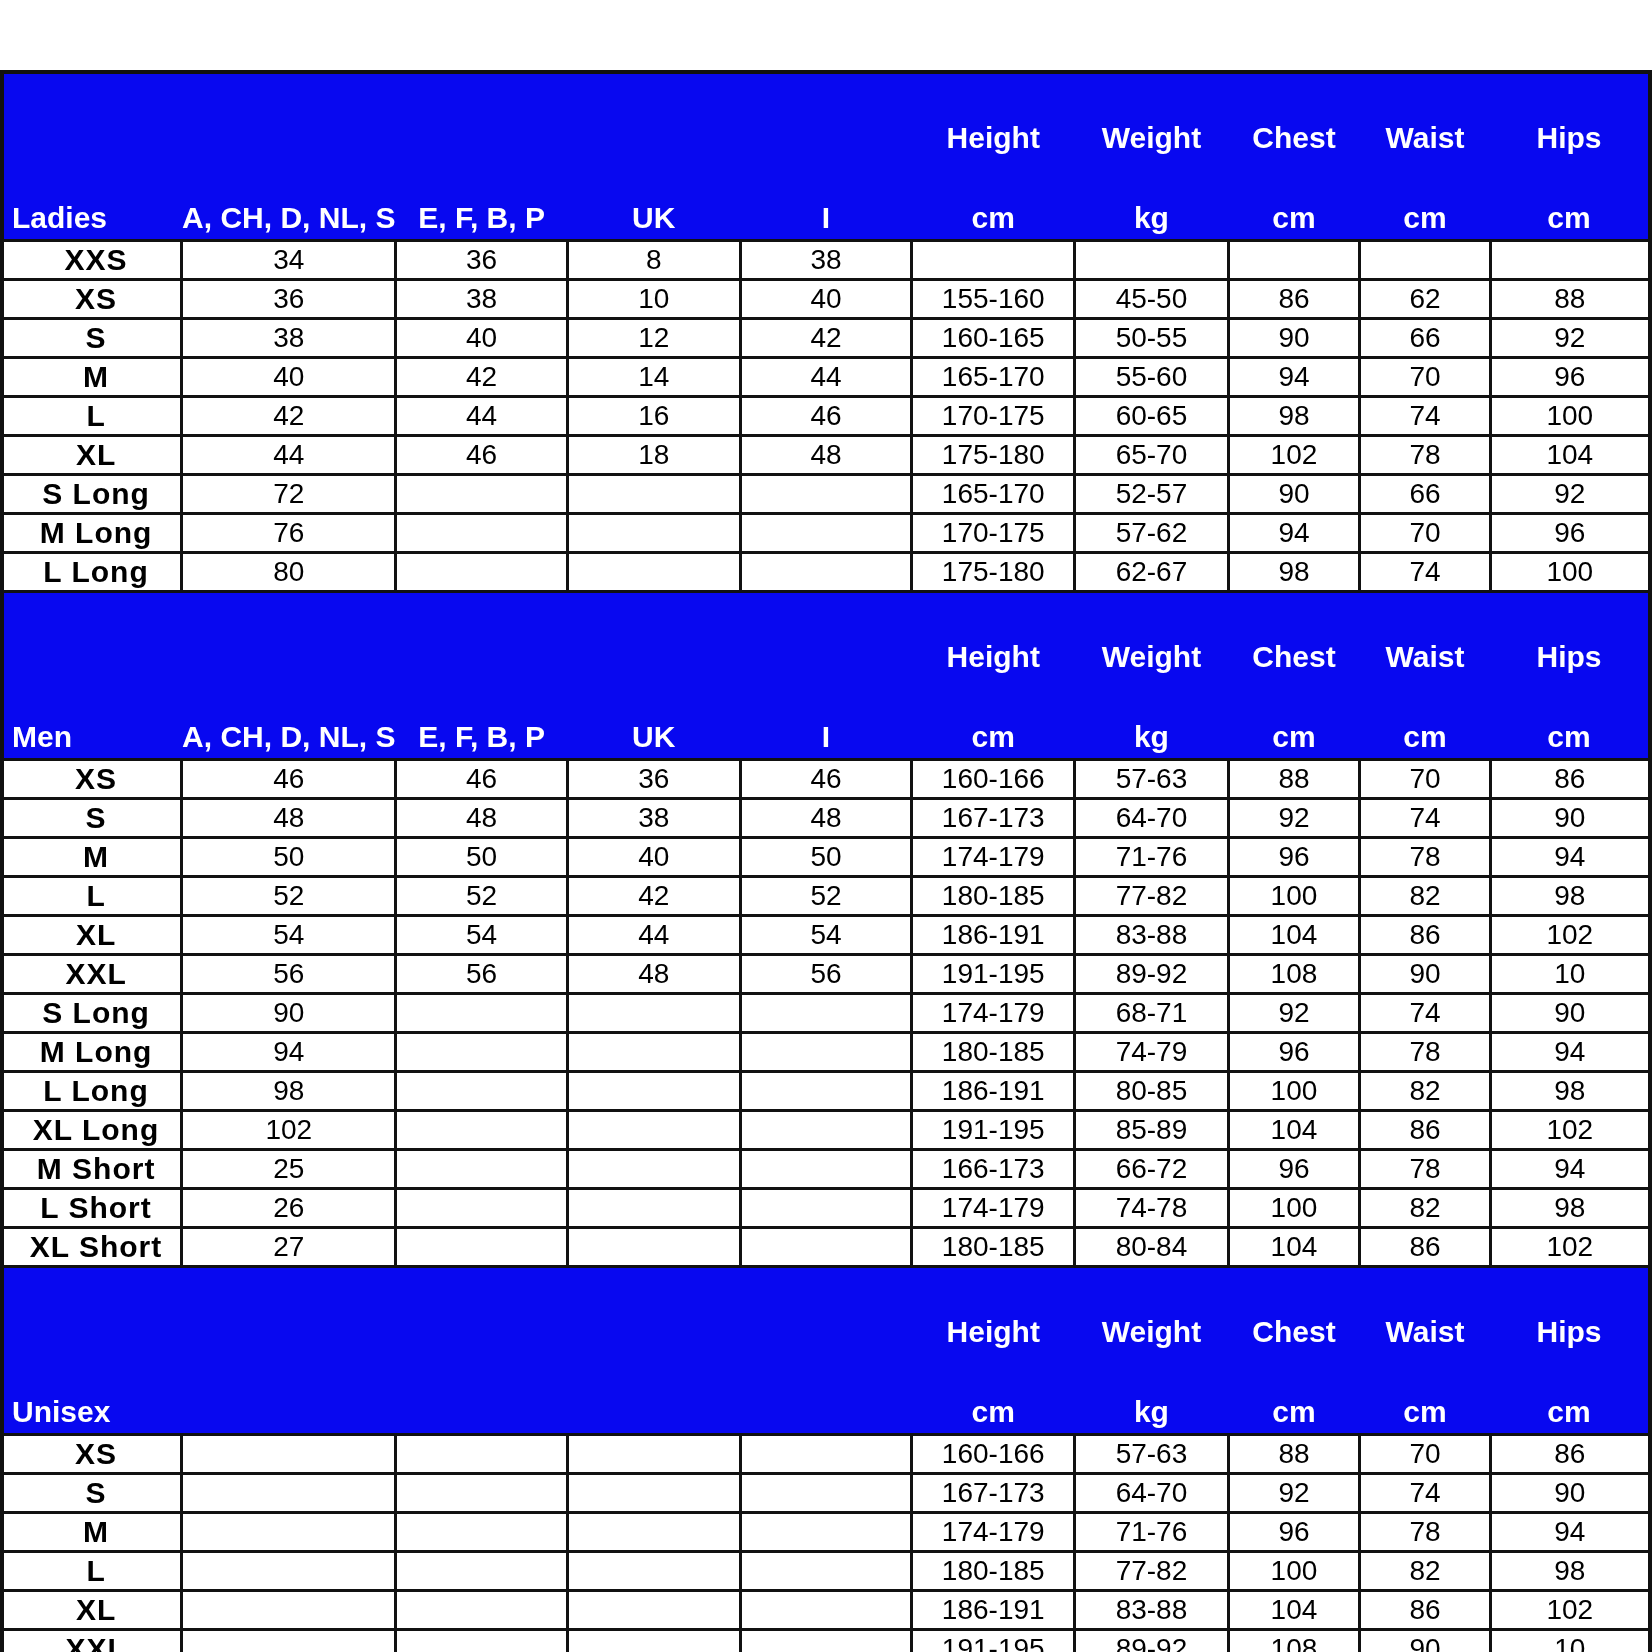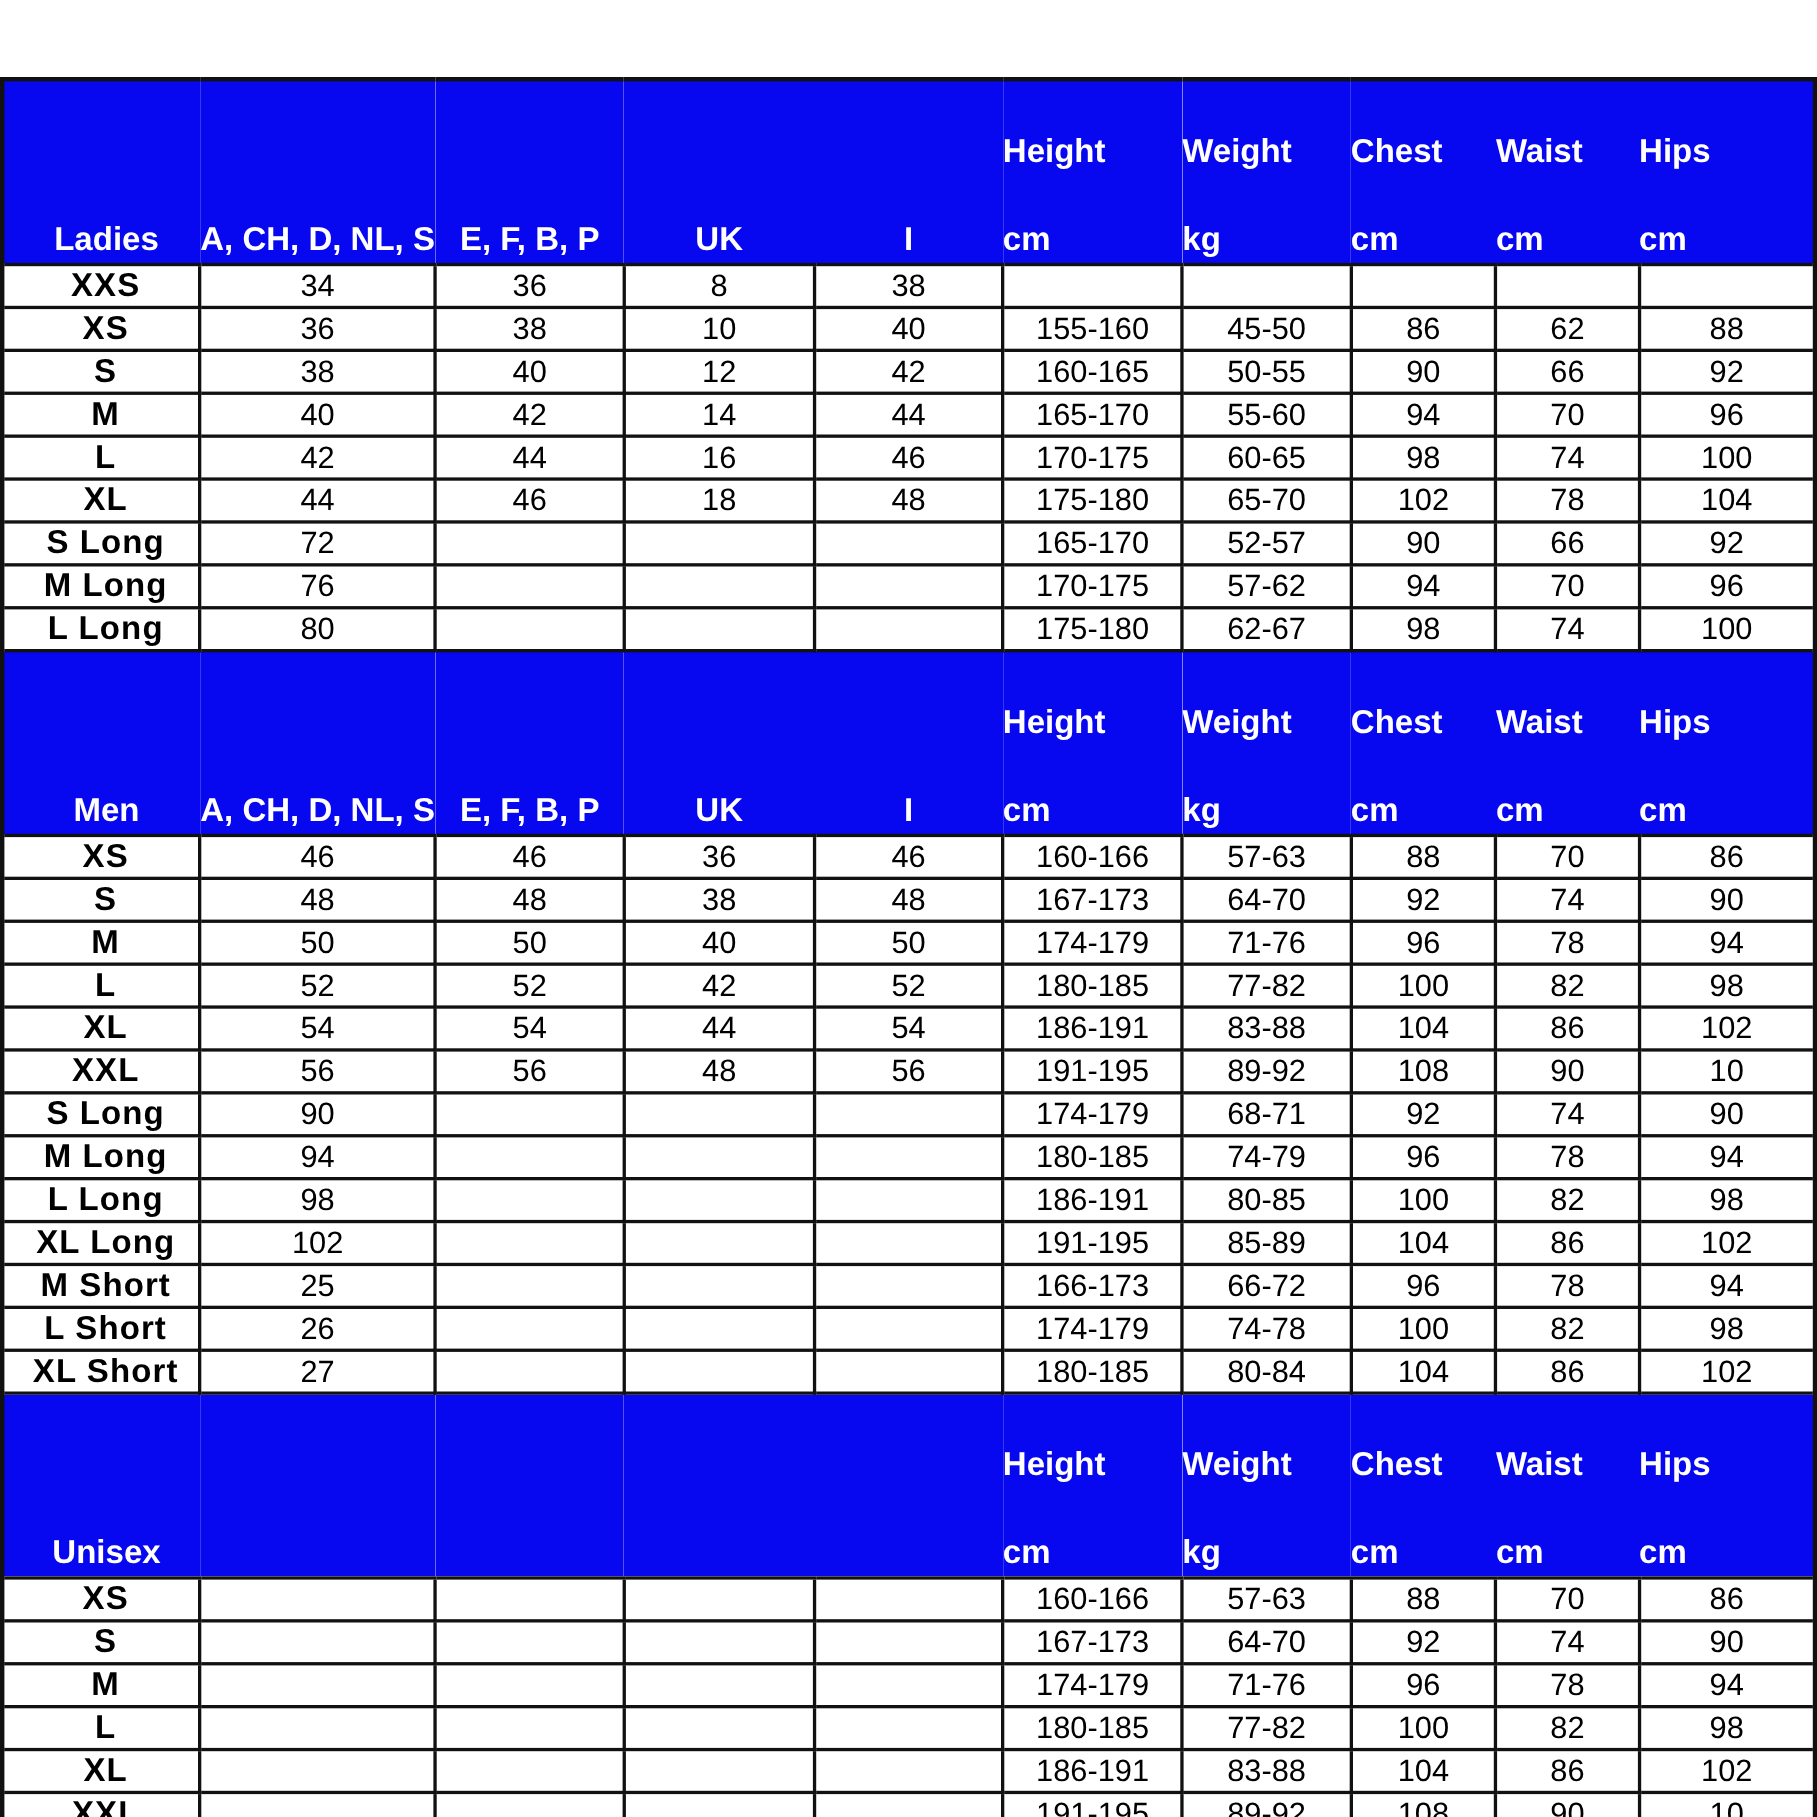--- a/index.html
+++ b/index.html
@@ -64,26 +64,26 @@
     border-right: none;
     height: 74px;
     vertical-align: bottom;
     font-weight: bold;
     font-size: 30px;
     text-align: center;
     padding: 0 0 5px 0;
     line-height: 32px;
   }
   tr.band th.title {
-    text-align: center;
+    text-align: left;
     padding-left: 8px;
   }
   tr.band .hl {
     line-height: 32px;
-    text-align: left;
+    text-align: center;
     margin-top: 48px;
   }
 </style>
 </head>
 <body>
 
 <div class="page">
   <table class="size-chart">
     <colgroup>
       <col style="width:10.9%">

